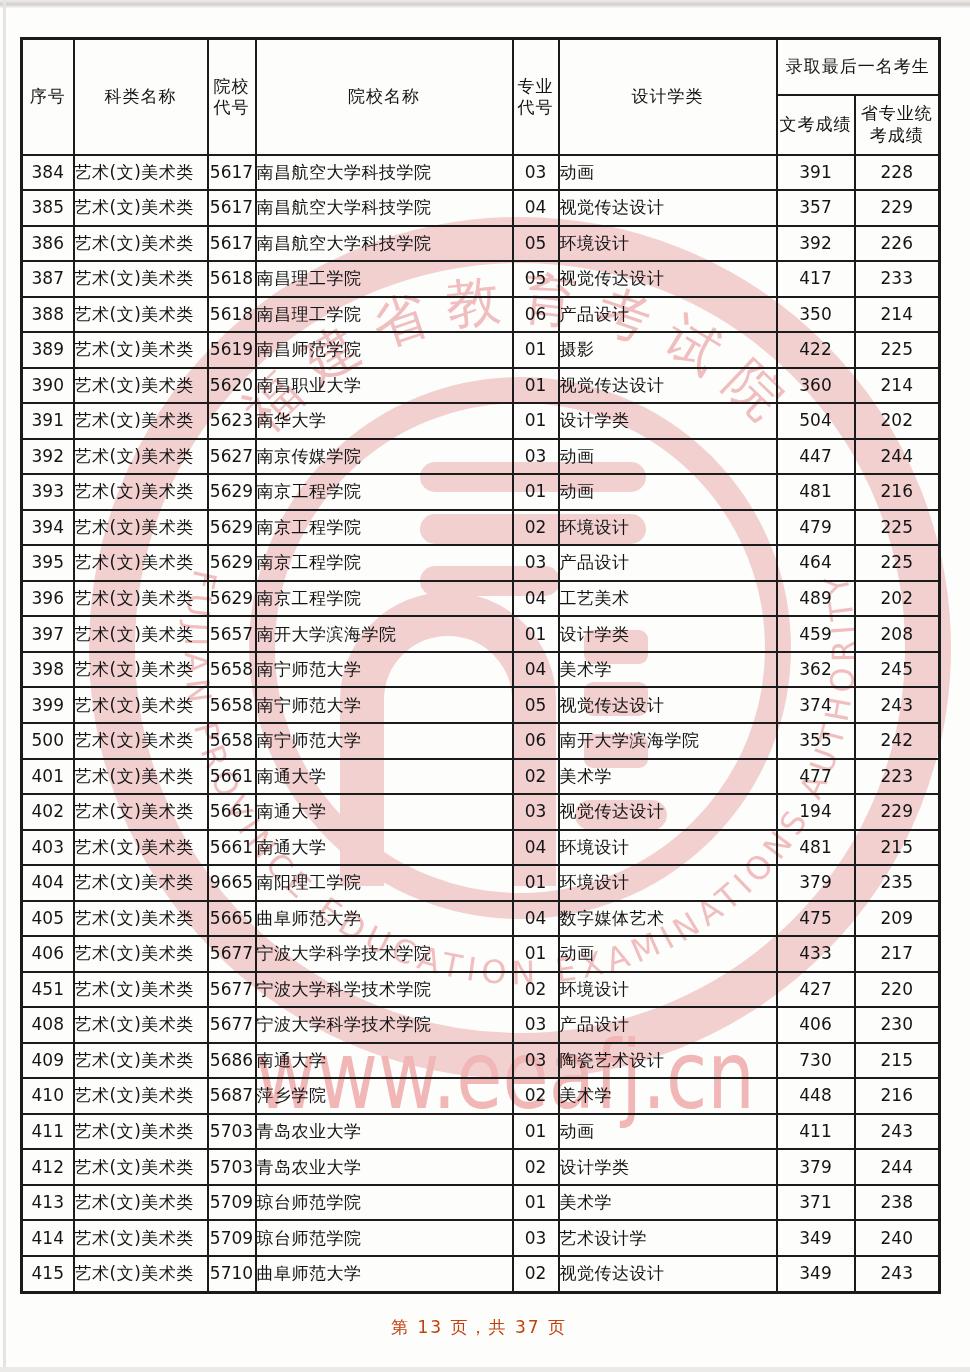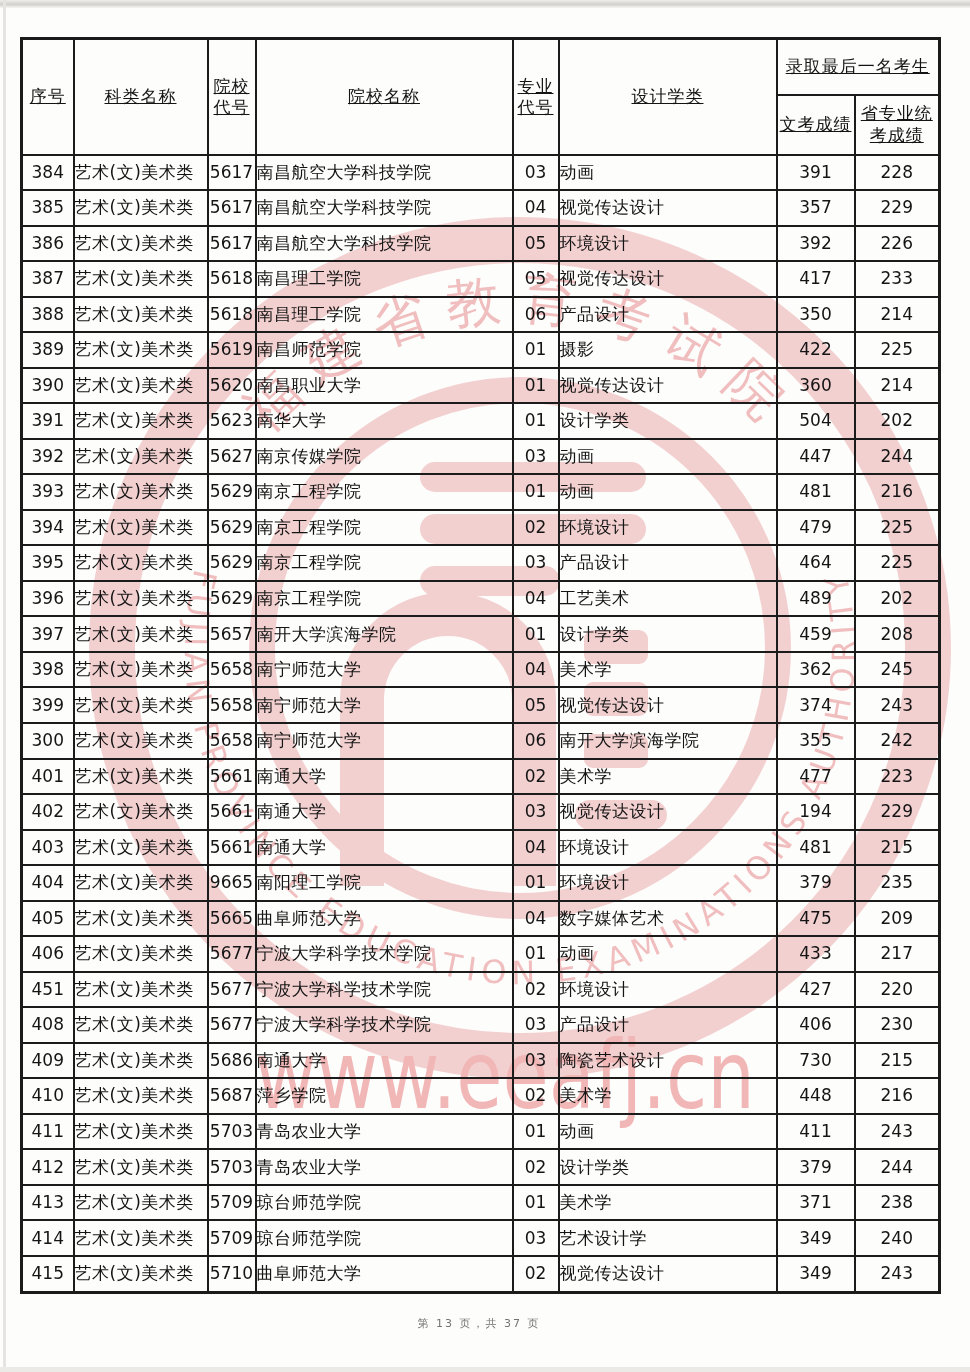--- a/index.html
+++ b/index.html
@@ -28,29 +28,29 @@
   }
   table.results td {
     border:2px solid #1b1b1b;
     color:#141414;
     font-size:17px;
     line-height:1.25;
     overflow:hidden;
     padding:0;
   }
   table.results { border:3px solid #1b1b1b; }
-  thead td { text-align:center; vertical-align:middle; font-size:18px; letter-spacing:1px;text-decoration:underline; }
+  thead td { text-align:center; vertical-align:middle; font-size:18px; letter-spacing:1px; }
   tr.hrow1 { height:56px; }
   tr.hrow2 { height:60px; }
   td.c { text-align:center; vertical-align:middle; }
   td.l { text-align:left;  vertical-align:middle; padding-left:3px; letter-spacing:0.5px; }
 
   .footer {
     position:absolute; left:20px; top:1316px; width:918px;
-    text-align:center; font-size:11px; color:#737373; letter-spacing:2px;
+    text-align:center; font-size:17px; color:#c2410c; letter-spacing:2px;
   }
 </style>
 </head>
 <body>
 
 <div class="scan-top"></div>
 <div class="scan-left"></div>
 <div class="scan-bottom"></div>
 
 <svg class="watermark" width="970" height="1372" viewBox="0 0 970 1372">
@@ -282,21 +282,21 @@
     <td class="l">艺术(文)美术类</td>
     <td class="c">5658</td>
     <td class="l">南宁师范大学</td>
     <td class="c">05</td>
     <td class="l">视觉传达设计</td>
     <td class="c">374</td>
     <td class="c">243</td>
   </tr>
 
   <tr>
-    <td class="c">300</td>
+    <td class="c">500</td>
     <td class="l">艺术(文)美术类</td>
     <td class="c">5658</td>
     <td class="l">南宁师范大学</td>
     <td class="c">06</td>
     <td class="l">南开大学滨海学院</td>
     <td class="c">355</td>
     <td class="c">242</td>
   </tr>
 
   <tr>

